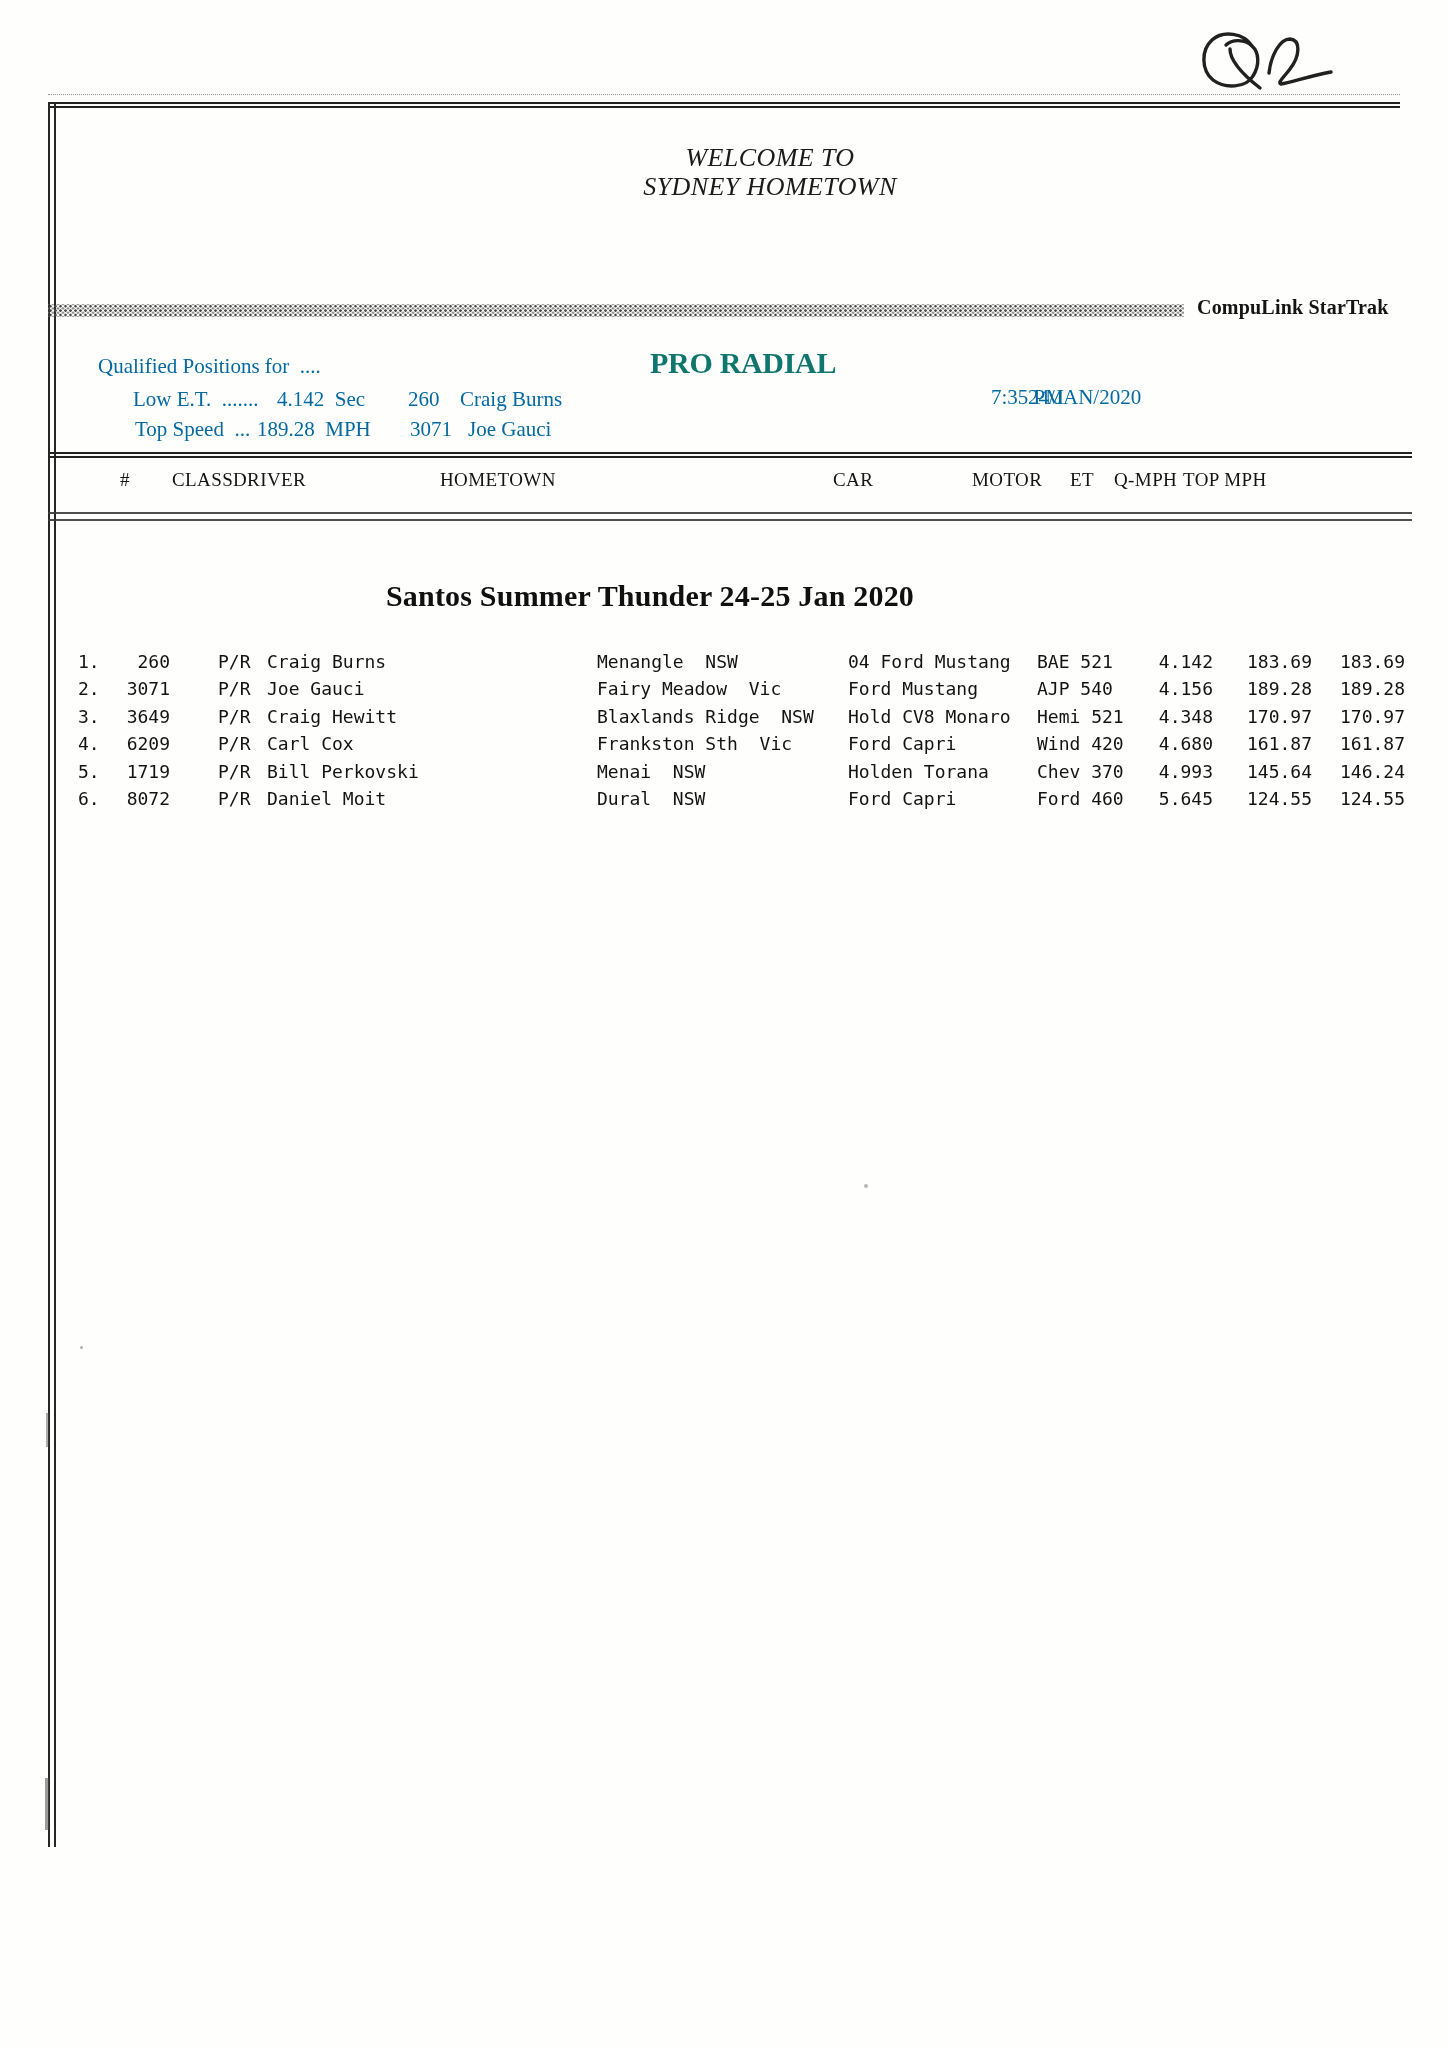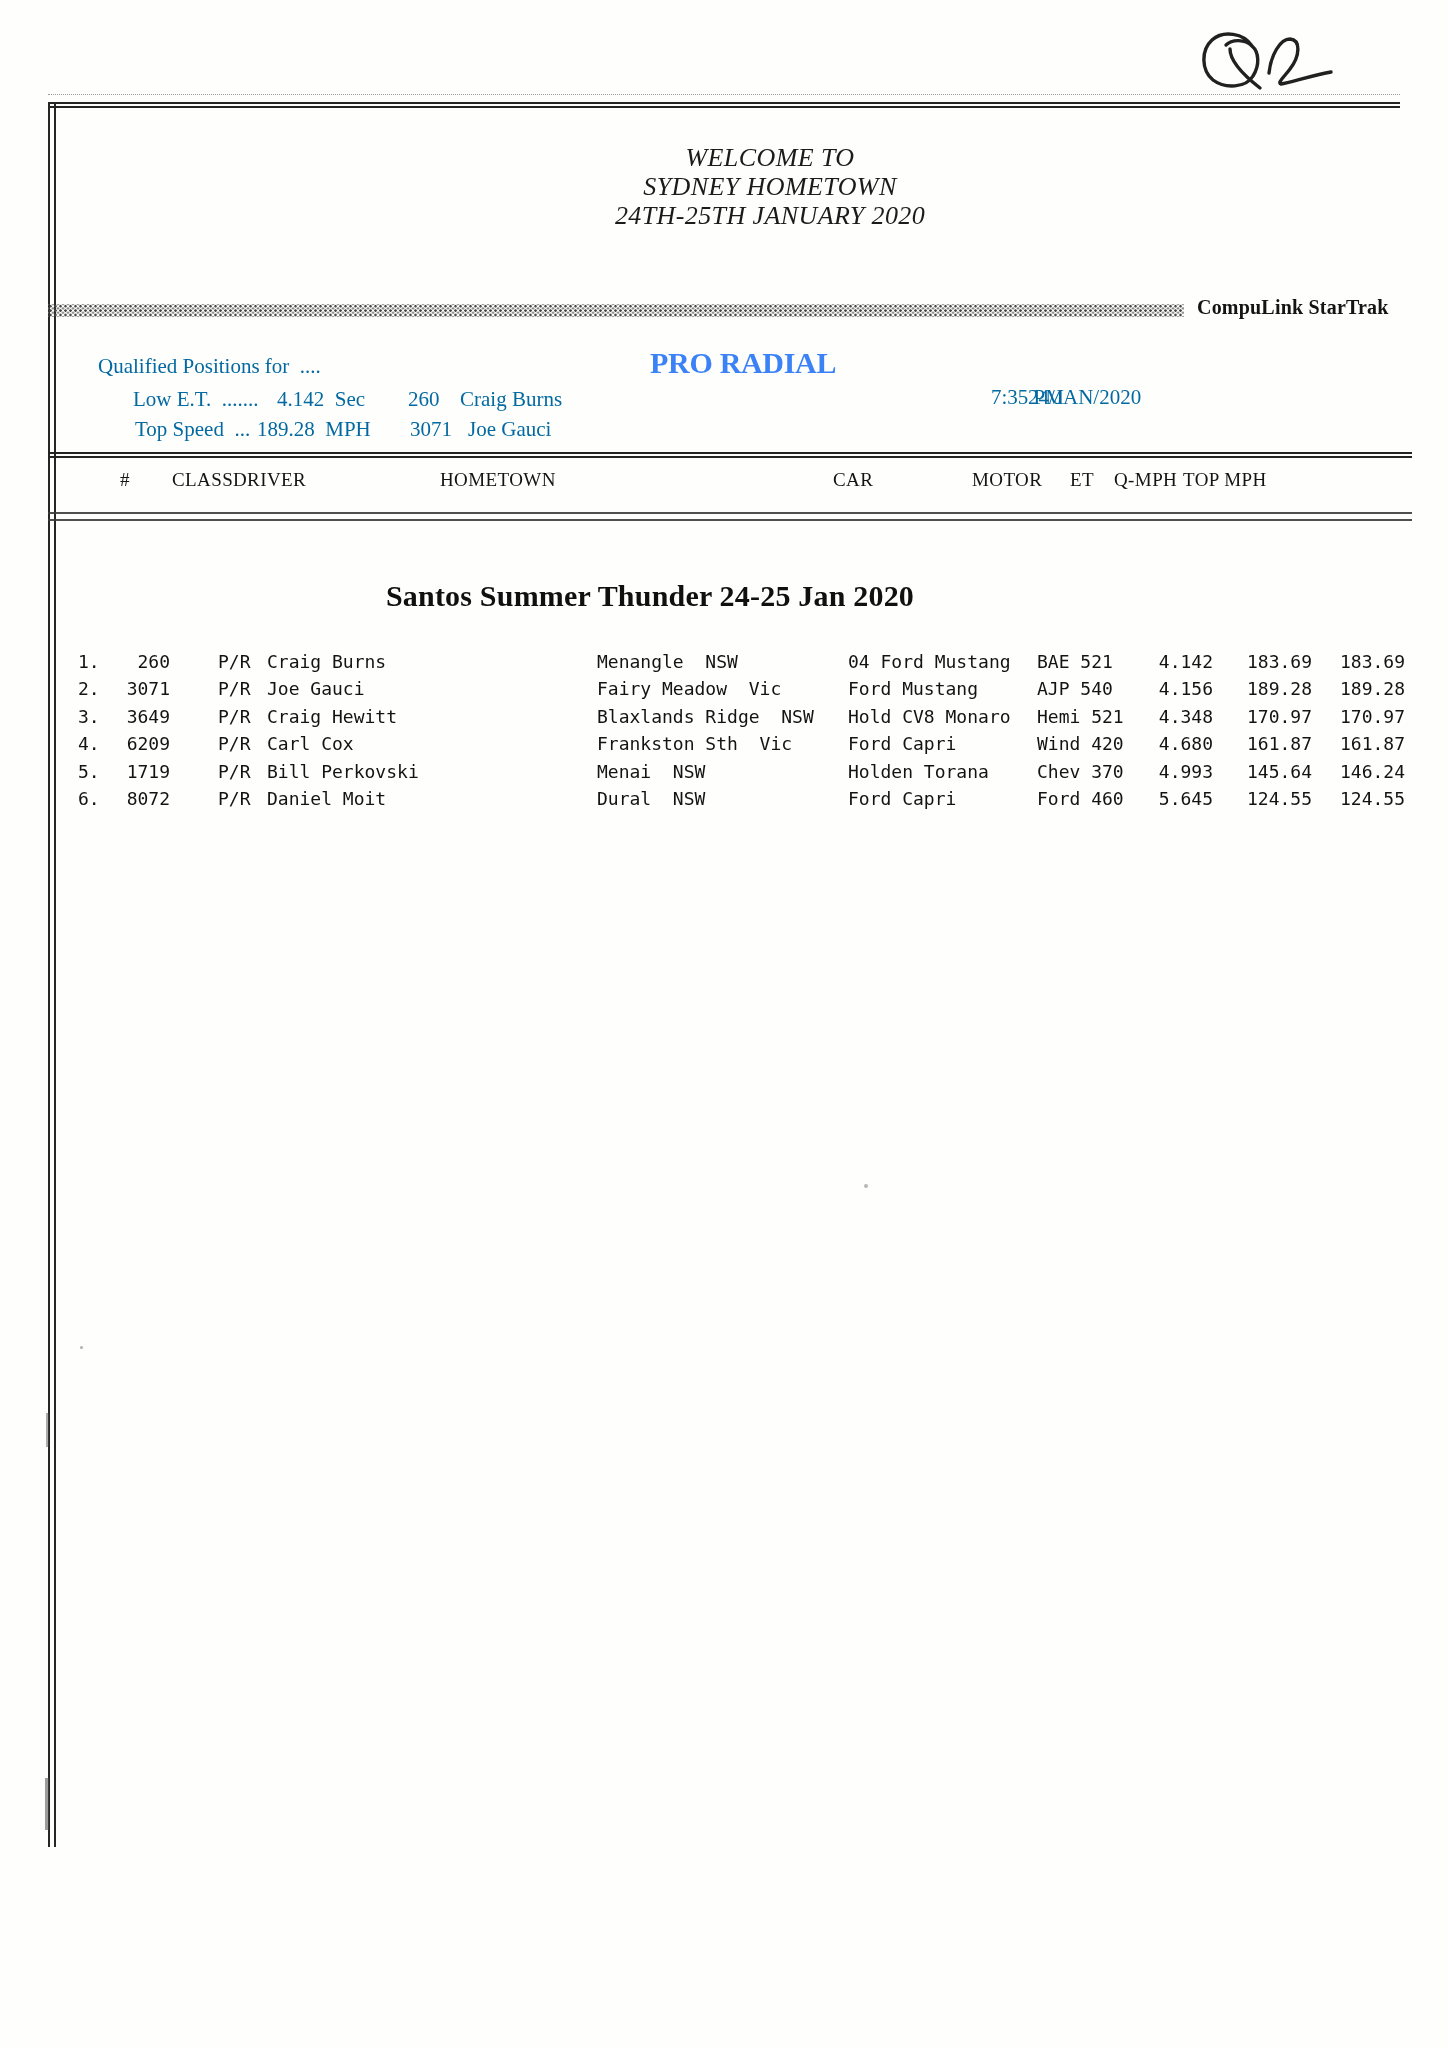--- a/index.html
+++ b/index.html
@@ -32,21 +32,21 @@
     background-image:
       radial-gradient(circle, #474747 1.1px, rgba(0,0,0,0) 1.45px),
       radial-gradient(circle, #6f6f6f 0.9px, rgba(0,0,0,0) 1.25px);
     background-size:5px 4.4px, 5px 4.4px;
     background-position:0 0, 2.5px 2.2px;
   }
   .brand { position:absolute; left:1197px; top:296px; font-size:20px; font-weight:bold; letter-spacing:.2px; color:#141414; }
 
   
   .q19 { position:absolute; font-size:21px; color:#0369a1; white-space:pre; }
-  .cat-title { position:absolute; left:650px; top:346px; font-size:30px; font-weight:bold; letter-spacing:-.3px; color:#3b82f6; }
+  .cat-title { position:absolute; left:650px; top:346px; font-size:30px; font-weight:bold; letter-spacing:-.3px; color:#0f766e; }
 
   
   .th { position:absolute; top:469px; font-size:19px; letter-spacing:.4px; color:#141414; white-space:pre; }
 
   
   .section-title {
     position:absolute; left:150px; top:579px; width:1000px; text-align:center;
     font-size:30px; font-weight:bold; color:#101010; letter-spacing:.2px;
   }
 
@@ -86,21 +86,20 @@
   <div class="rule" style="left:48px; top:102px; width:1352px; height:2px;"></div>
   <div class="rule" style="left:48px; top:106px; width:1352px; height:2px;"></div>
   <div class="vline" style="left:48px; top:102px; height:1745px;"></div>
   <div class="vline" style="left:54px; top:102px; height:1745px;"></div>
   <div class="smudge" style="left:46px; top:1413px; width:3px; height:34px; opacity:.45;"></div>
   <div class="smudge" style="left:45px; top:1778px; width:4px; height:52px; opacity:.55;"></div>
 
   <div class="event-header">
     <div>WELCOME TO</div>
     <div>SYDNEY HOMETOWN</div>
-    <div>24TH-25TH JANUARY 2020</div>
   </div>
 
   <div class="dotband"></div>
   <div class="brand">CompuLink  StarTrak</div>
 
   <div class="q19" style="left:98px; top:354px;">Qualified Positions for  ....</div>
   <div class="q19" style="left:133px; top:387px;">Low E.T.  .......</div>
   <div class="q19" style="left:277px; top:387px;">4.142  Sec</div>
   <div class="q19" style="left:408px; top:387px;">260</div>
   <div class="q19" style="left:460px; top:387px;">Craig Burns</div>

